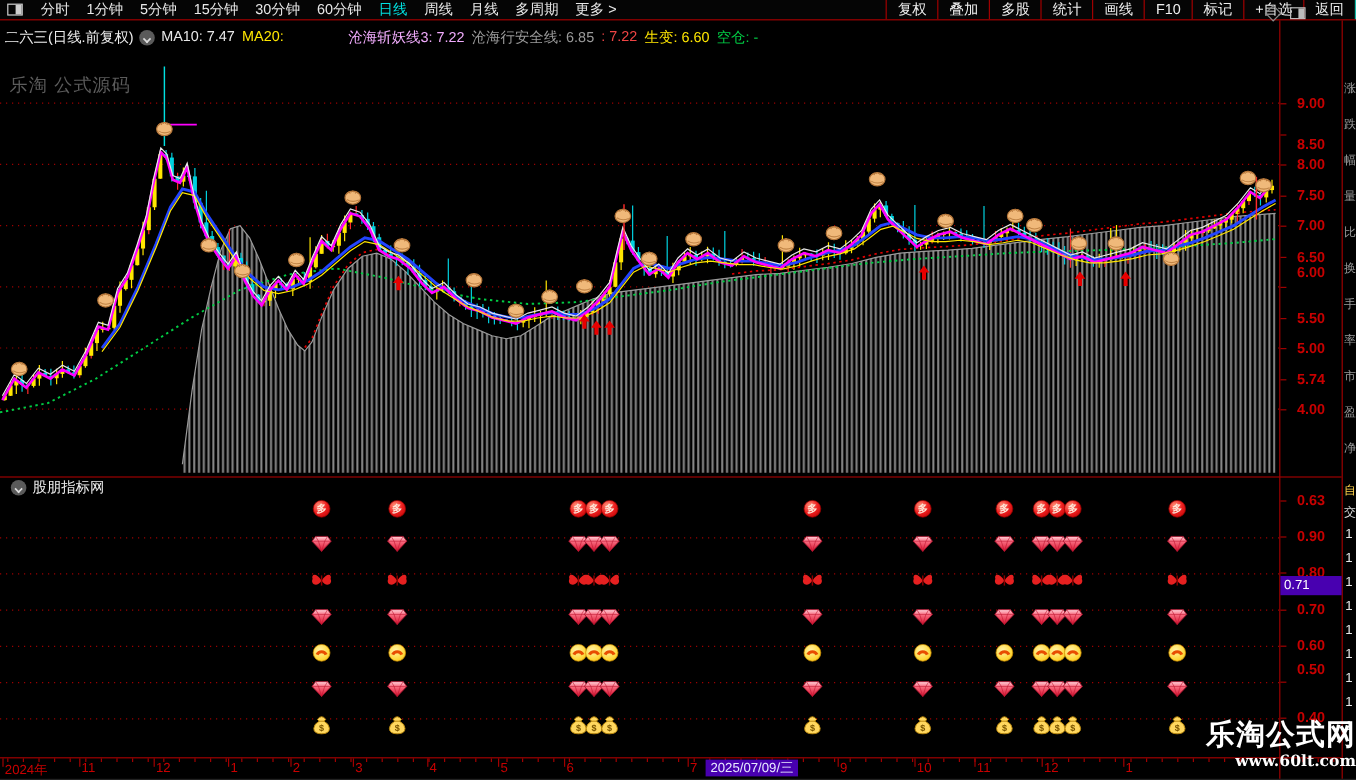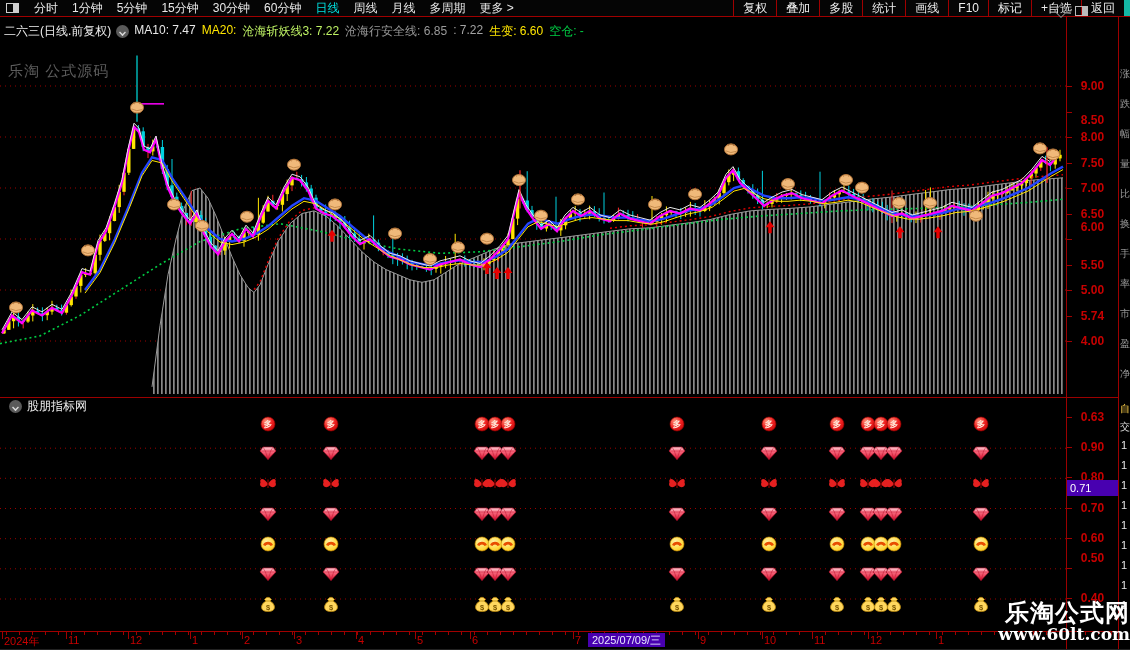--- a/index.html
+++ b/index.html
@@ -8,21 +8,21 @@
   
   #menubar{position:absolute;left:0;top:0;width:1130px;height:16px;background:#050505;
     border-bottom:1px solid #a00000;display:flex;align-items:center;font-size:12px;color:#ddd;}
   #menu-left{display:flex;align-items:center;height:16px;}
   .win-icon{width:13px;height:10px;border:1px solid #cfcfcf;margin:0 8px 0 6px;position:relative;box-sizing:border-box;}
   .win-icon::after{content:"";position:absolute;right:0;top:0;width:5px;height:8px;background:#cfcfcf;}
   .menu-item{padding:0 7px;cursor:default;white-space:nowrap;color:#e8e8e8;}
   .menu-item.active{color:#00e0e0;}
   #menu-right{margin-left:auto;display:flex;height:16px;align-items:center;}
   .tool-btn{padding:0 9px;border-left:1px solid #a00000;height:16px;line-height:16px;color:#eee;white-space:nowrap;}
-  .tool-btn:last-child{border-right:6px solid #14b8a6;}
+  .tool-btn:last-child{border-right:1px solid #14b8a6;}
   
   #titlerow{position:absolute;left:0;top:17px;width:1130px;height:28px;display:flex;align-items:center;
     font-size:12px;color:#eee;}
   #sym-title{margin-left:4px;white-space:nowrap;}
   .chev-circle{display:inline-block;width:13px;height:13px;border-radius:50%;background:#5a5a5a;position:relative;margin:0 5px;vertical-align:-2px;}
   .chev-circle::after{content:"";position:absolute;left:3px;top:4px;width:5px;height:5px;border-right:2px solid #ddd;border-bottom:2px solid #ddd;transform:rotate(45deg) scale(.7);}
   #indicator-row{display:flex;white-space:nowrap;}
   .ind{margin-right:6px;}
   #title-icons{position:absolute;right:42px;top:6px;display:flex;align-items:center;gap:9px;}
   .dia-icon{width:8px;height:8px;border:1px solid #8a8a8a;transform:rotate(45deg);}
@@ -48,21 +48,21 @@
   
   #xaxis{position:absolute;left:0;top:631px;width:1118px;height:17px;border-top:1px solid #a00000;}
   .x-lab{position:absolute;top:2px;font-size:11px;color:#c80000;white-space:nowrap;}
   .x-tick{position:absolute;top:0;width:1px;background:#a00000;}
   #sel-date{position:absolute;top:1px;height:14px;background:#4800b0;color:#e8e8ff;font-size:11px;line-height:14px;
     padding:0 4px;white-space:nowrap;}
   #bottom-sliver{position:absolute;left:0;top:649px;width:1130px;height:1px;background:#222;}
   
   #wm-bottom{position:absolute;right:0px;top:600px;text-align:right;color:#fff;z-index:50;}
   #wm-b1{font-size:24px;font-weight:bold;letter-spacing:1px;line-height:25px;}
-  #wm-b2{font-family:"DejaVu Serif",serif;font-weight:bold;font-size:17px;line-height:19px;}
+  #wm-b2{font-family:"DejaVu Serif",serif;font-weight:bold;font-size:13px;line-height:19px;}
 </style>
 </head>
 <body>
 
 <div id="app">
 
   <div id="menubar">
     <span class="win-icon"></span>
     <div id="menu-left">
         <span class="menu-item">分时</span>
@@ -89,23 +89,23 @@
         <span class="tool-btn">返回</span>
       </div>
   </div>
 
   <div id="titlerow">
     <span id="sym-title">二六三(日线.前复权)</span>
     <span class="chev-circle"></span>
     <div id="indicator-row">
         <span class="ind" style="color: rgb(232, 232, 232);">MA10: 7.47</span>
         <span class="ind" style="color: rgb(255, 230, 0);">MA20:</span>
-        <span class="ind" style="color: #bef264;">沧海斩妖线3: 7.22</span>
+        <span class="ind" style="color: #f0abfc; margin-left: 48px;">沧海斩妖线3: 7.22</span>
         <span class="ind" style="color: rgb(154, 154, 154);">沧海行安全线: 6.85</span>
-        <span class="ind" style="color: #a3a3a3;">: 7.22</span>
+        <span class="ind" style="color: #ef4444;">: 7.22</span>
         <span class="ind" style="color: rgb(255, 230, 0);">生变: 6.60</span>
         <span class="ind" style="color: rgb(0, 204, 68);">空仓: -</span>
       </div>
   </div>
   <div id="title-icons">
     <span class="dia-icon"></span>
     <span class="win-icon2"></span>
   </div>
 
   <div id="wm-top">乐淘 公式源码</div>

